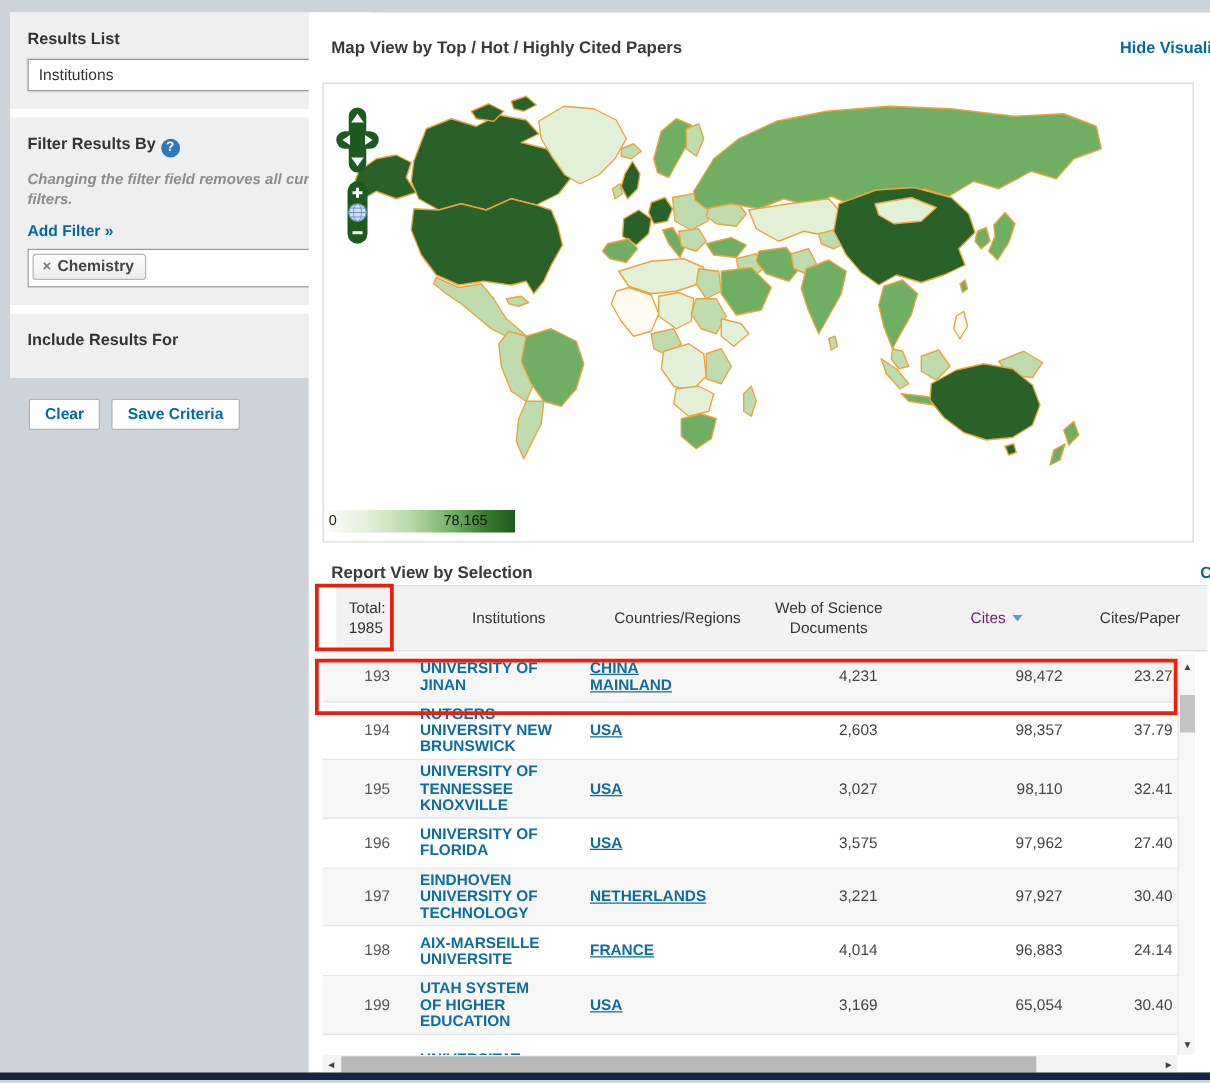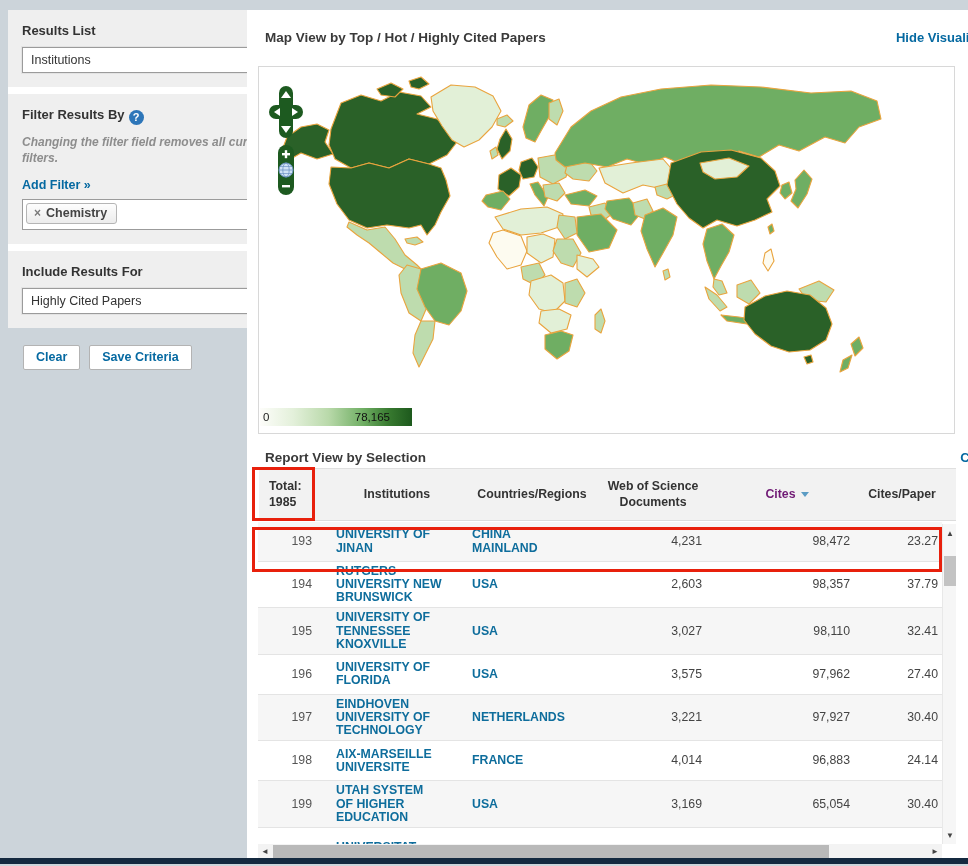--- a/index.html
+++ b/index.html
@@ -37,35 +37,35 @@
   .legend { position:absolute; left:1px; bottom:7px; width:152px; height:18px; background:linear-gradient(90deg,#fdfdfa 0%,#e3f0da 22%,#b9d9aa 45%,#6fae63 68%,#37792f 85%,#1d591d 100%); display:flex; align-items:center; }
   .legend-min { font-size:11.5px; color:#222; padding-left:3px; flex:1; }
   .legend-max { font-size:11.5px; color:#111; padding-right:22px; }
 
   .report-row { position:absolute; left:18px; right:16px; top:440px; display:flex; justify-content:space-between; align-items:center; }
   .report-title { font-size:13.5px; font-weight:bold; color:#3a3a3a; }
   .customize-link { font-size:13px; font-weight:bold; color:#0569a1; text-decoration:none; cursor:pointer; }
 
   
   .t-grid { display:grid; grid-template-columns:64px 148px 122px 120px 148px 82px; }
-  .t-header { position:absolute; left:12px; top:458px; width:697px; height:53px; background:#f2f2f2; border-top:1px solid #e0e0e0; border-bottom:1px solid #dcdcdc; font-size:12.3px; font-weight:bold; color:#333; }
+  .t-header { position:absolute; left:22px; top:458px; width:697px; height:53px; background:#f2f2f2; border-top:1px solid #e0e0e0; border-bottom:1px solid #dcdcdc; font-size:12.3px; font-weight:normal; color:#333; }
   .t-header > div { display:flex; align-items:center; justify-content:center; text-align:center; line-height:1.25; }
   .t-header .h-total { justify-content:flex-start; text-align:left; padding-left:10px; }
   .h-cites { color:#701a75; gap:5px; }
   .sort-tri { width:0; height:0; border-left:4px solid transparent; border-right:4px solid transparent; border-top:5px solid #5b9cc4; display:inline-block; }
   .h-docs span { display:inline-block; max-width:110px; }
 
   .t-body { position:absolute; left:11px; top:512px; width:684px; height:322px; overflow:hidden; background:#fff; }
   .t-row { min-height:40px; padding:3px 0; border-bottom:1px solid #e4e4e4; align-items:center; }
   .t-row.alt { background:#f6f6f6; }
   .cell { font-size:12.3px; line-height:1.07; display:flex; align-items:center; }
   .c-rank { color:#555; justify-content:flex-end; padding-right:10px; }
   .c-inst { padding-left:14px; }
   .c-inst a { color:#0e6d9c; font-weight:bold; text-decoration:none; max-width:106px; display:inline-block; cursor:pointer; }
-  .c-country { padding-left:2px; color:#0e6d9c; font-weight:bold; }
+  .c-country { padding-left:2px; color:#0e6d9c; font-weight:bold;text-decoration:underline; }
   .c-country span { max-width:96px; display:inline-block; }
   .c-num { color:#444; justify-content:flex-end; padding-right:10px; }
   .c-cpp { padding-right:4px; }
 
   
   .v-scroll { position:absolute; left:695px; top:514px; width:14px; height:320px; background:#f6f6f6; border-left:1px solid #e8e8e8; }
   .v-up, .v-down { position:absolute; left:0; width:14px; height:14px; display:flex; align-items:center; justify-content:center; font-size:8px; color:#444; cursor:pointer; }
   .v-up { top:2px; } .v-down { bottom:2px; }
   .v-thumb { position:absolute; left:1px; top:32px; width:12px; height:30px; background:#c3c3c3; cursor:pointer; }
   .h-scroll { position:absolute; left:11px; top:834px; width:684px; height:15px; background:#f3f3f3; display:flex; align-items:center; }
@@ -112,28 +112,20 @@
         <div class="filter-box">
           <span class="filter-tag">
             <span class="tag-x">×</span>
             <span>Chemistry</span>
           </span>
         </div>
       </div>
 
       <div class="side-sec">
         <div class="side-label">Include Results For</div>
-        <div class="dropdown">
-          <div class="dd-value">Highly Cited Papers</div>
-          <div class="dd-btn">
-            <svg width="12" height="8" viewBox="0 0 12 8">
-                <polyline points="1,1.5 6,6 11,1.5" fill="none" stroke="#1b6f9e" stroke-width="2.6" stroke-linecap="round"></polyline>
-              </svg>
-          </div>
-        </div>
       </div>
     </div>
 
     <div class="btn-row">
       <button class="btn">Clear</button>
       <button class="btn">Save Criteria</button>
     </div>
   </div>
 
   <div class="content">

